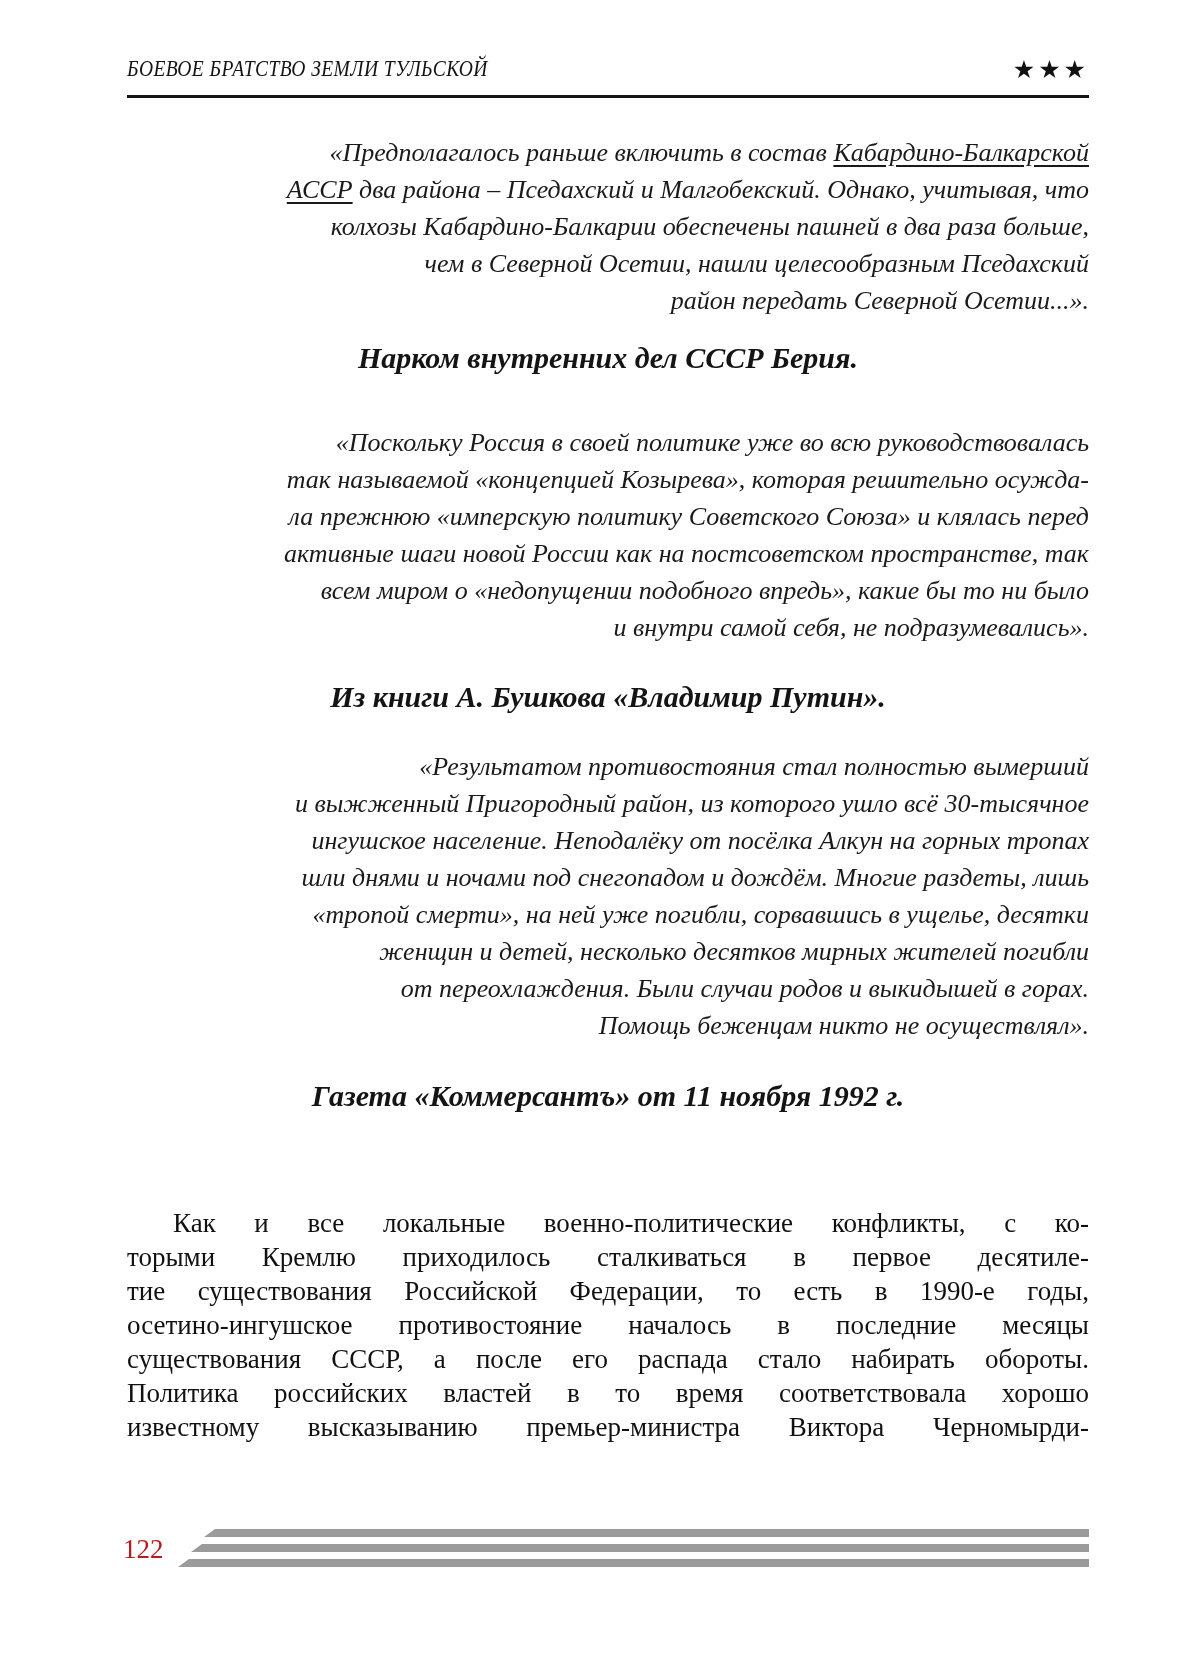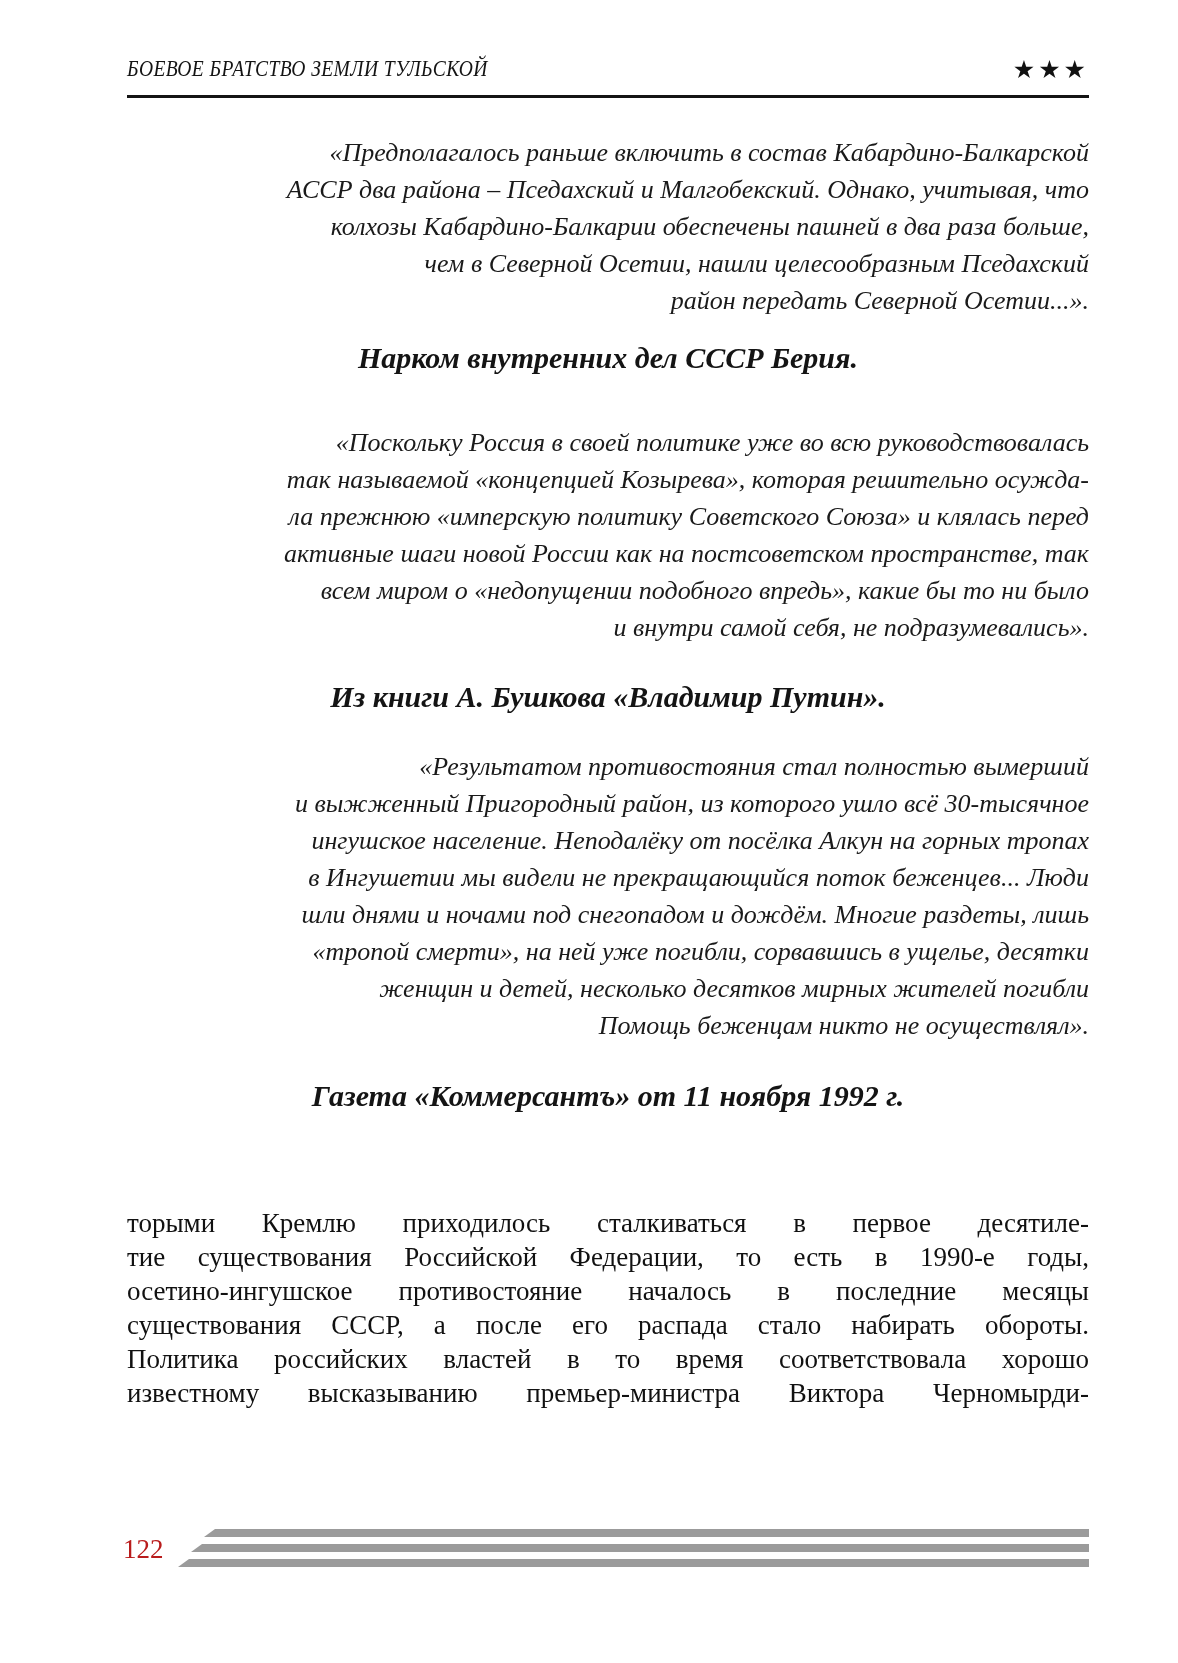--- a/index.html
+++ b/index.html
@@ -58,20 +58,21 @@
     text-align: right;
     font-style: italic;
     font-size: 26px;
     line-height: 37px;
     color: #1a1a1a;
   }
   #epigraph-1 { top: 134px; }
   #epigraph-2 { top: 424px; }
   #epigraph-3 { top: 748px; }
   .u {
+    text-decoration: underline;
     text-decoration-thickness: 2px;
     text-underline-offset: 4px;
   }
 
   
   .attribution {
     position: absolute;
     left: 127px;
     width: 962px;
     text-align: center;
@@ -149,30 +150,31 @@
     <div class="qline">всем миром о «недопущении подобного впредь», какие бы то ни было</div>
     <div class="qline">и внутри самой себя, не подразумевались».</div>
   </div>
 
   <div class="attribution" id="attribution-2">Из книги А. Бушкова «Владимир Путин».</div>
 
   <div class="epigraph" id="epigraph-3">
     <div class="qline">«Результатом противостояния стал полностью вымерший</div>
     <div class="qline">и выжженный Пригородный район, из которого ушло всё 30-тысячное</div>
     <div class="qline">ингушское население. Неподалёку от посёлка Алкун на горных тропах</div>
-    <div class="qline">в Ингушетии мы видели не прекращающийся поток беженцев... Люди</div>
     <div class="qline">шли днями и ночами под снегопадом и дождём. Многие раздеты, лишь</div>
     <div class="qline">«тропой смерти», на ней уже погибли, сорвавшись в ущелье, десятки</div>
     <div class="qline">женщин и детей, несколько десятков мирных жителей погибли</div>
+    <div class="qline">от переохлаждения. Были случаи родов и выкидышей в горах.</div>
     <div class="qline">Помощь беженцам никто не осуществлял».</div>
   </div>
 
   <div class="attribution" id="attribution-3">Газета «Коммерсантъ» от 11 ноября 1992 г.</div>
 
   <div class="body-paragraph">
+    <div class="body-line first">Как и все локальные военно-политические конфликты, с ко-</div>
     <div class="body-line">торыми Кремлю приходилось сталкиваться в первое десятиле-</div>
     <div class="body-line">тие существования Российской Федерации, то есть в 1990-е годы,</div>
     <div class="body-line">осетино-ингушское противостояние началось в последние месяцы</div>
     <div class="body-line">существования СССР, а после его распада стало набирать обороты.</div>
     <div class="body-line">Политика российских властей в то время соответствовала хорошо</div>
     <div class="body-line">известному высказыванию премьер-министра Виктора Черномырди-</div>
   </div>
 
   <div class="page-number">122</div>
   <div class="footer-bar" id="footer-bar-1"></div>

